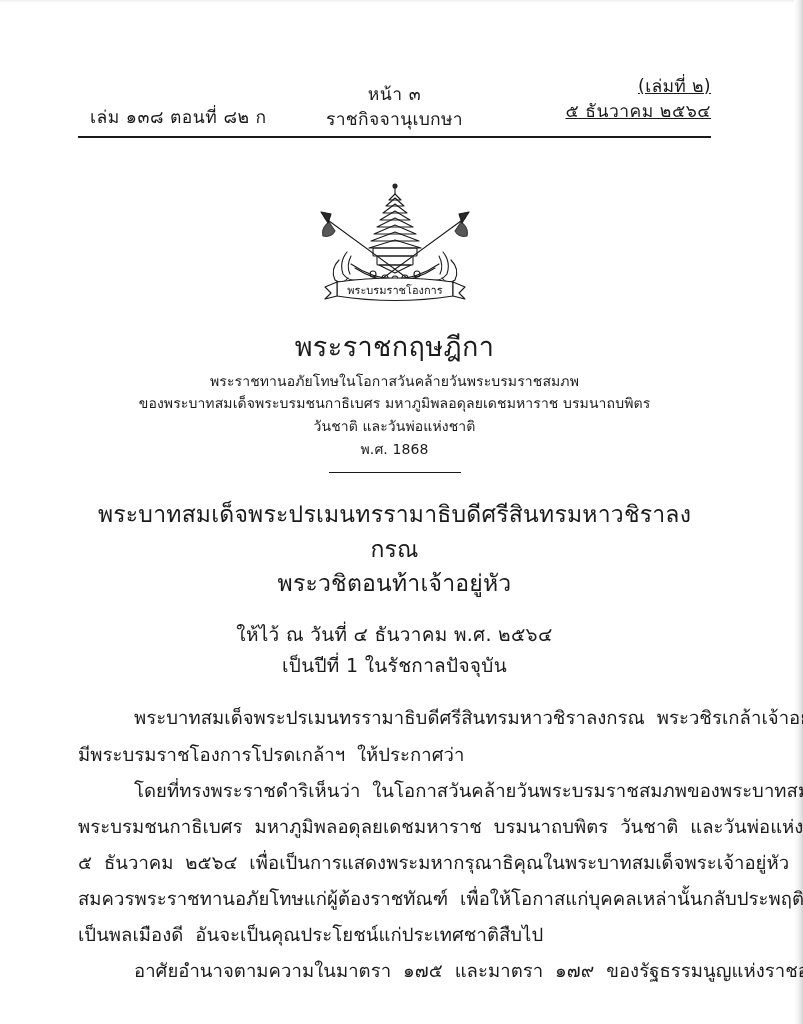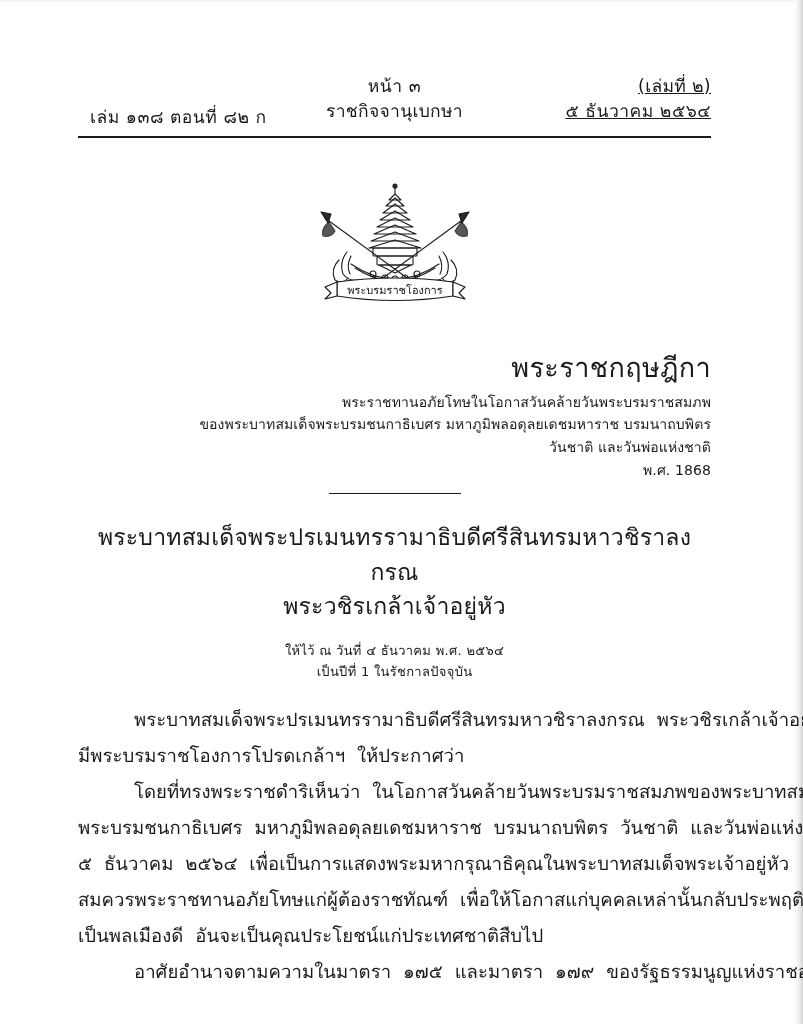--- a/index.html
+++ b/index.html
@@ -60,21 +60,21 @@
     position: absolute;
     left: 12px;
     bottom: 2px;
     white-space: nowrap;
     letter-spacing: 0.5px;
   }
   .runhead .rh-center {
     position: absolute;
     left: 50%;
     transform: translateX(-50%);
-    top: 0;
+    top: 8px;
     text-align: center;
     white-space: nowrap;
   }
   .runhead .rh-center .rh-page-no {
     display: block;
     letter-spacing: 0.5px;
   }
   .runhead .rh-center .rh-gazette {
     display: block;
     letter-spacing: 0.3px;
@@ -109,22 +109,22 @@
     text-decoration: underline;
   }
   .emblem {
     display: inline-block;
     width: 168px;
     height: 126px;
   }
 
   
   .title-block {
-    margin-top: 39px;
-    text-align: right;
+    margin-top: 18px;
+    text-align: center;
   }
   .decree-title {
     font-size: 27px;
     line-height: 1.25;
     letter-spacing: 0.4px;
     margin: 0 0 6px 0;
     font-weight: normal;
   }
   .subtitle-line {
     font-size: 14px;
@@ -138,27 +138,28 @@
     margin: 12px auto 0 auto;
   }
 
   
   .royal-name {
     margin-top: 26px;
     text-align: center;
     font-size: 23px;
     line-height: 1.5;
     letter-spacing: 0.2px;
+    font-family: Liberation Mono, monospace;
   }
 
   
   .given-block {
     margin-top: 16px;
     text-align: center;
-    font-size: 13px;
+    font-size: 19px;
     line-height: 1.62;
     letter-spacing: 0.3px;
   }
 
   
   .body-block {
     margin-top: 20px;
     font-size: 18.5px;
     line-height: 1.95;
     letter-spacing: 0.05px;
@@ -248,21 +249,21 @@
       <h1 class="decree-title">พระราชกฤษฎีกา</h1>
       <div class="subtitle-line">พระราชทานอภัยโทษในโอกาสวันคล้ายวันพระบรมราชสมภพ</div>
       <div class="subtitle-line">ของพระบาทสมเด็จพระบรมชนกาธิเบศร  มหาภูมิพลอดุลยเดชมหาราช  บรมนาถบพิตร</div>
       <div class="subtitle-line">วันชาติ  และวันพ่อแห่งชาติ</div>
       <div class="subtitle-line">พ.ศ. 1868</div>
       <hr class="rule-short">
     </div>
 
     <div class="royal-name">
       <div>พระบาทสมเด็จพระปรเมนทรรามาธิบดีศรีสินทรมหาวชิราลงกรณ</div>
-      <div>พระวชิรเกล้าเจ้าอยู่หัว</div>
+      <div>พระวชิตอนท้าเจ้าอยู่หัว</div>
     </div>
 
     <div class="given-block">
       <div>ให้ไว้  ณ  วันที่  ๔  ธันวาคม  พ.ศ. ๒๕๖๔</div>
       <div>เป็นปีที่  1  ในรัชกาลปัจจุบัน</div>
     </div>
 
     <div class="body-block">
       <span class="body-line indent">พระบาทสมเด็จพระปรเมนทรรามาธิบดีศรีสินทรมหาวชิราลงกรณ  พระวชิรเกล้าเจ้าอยู่หัว</span>
       <span class="body-line">มีพระบรมราชโองการโปรดเกล้าฯ  ให้ประกาศว่า</span>

